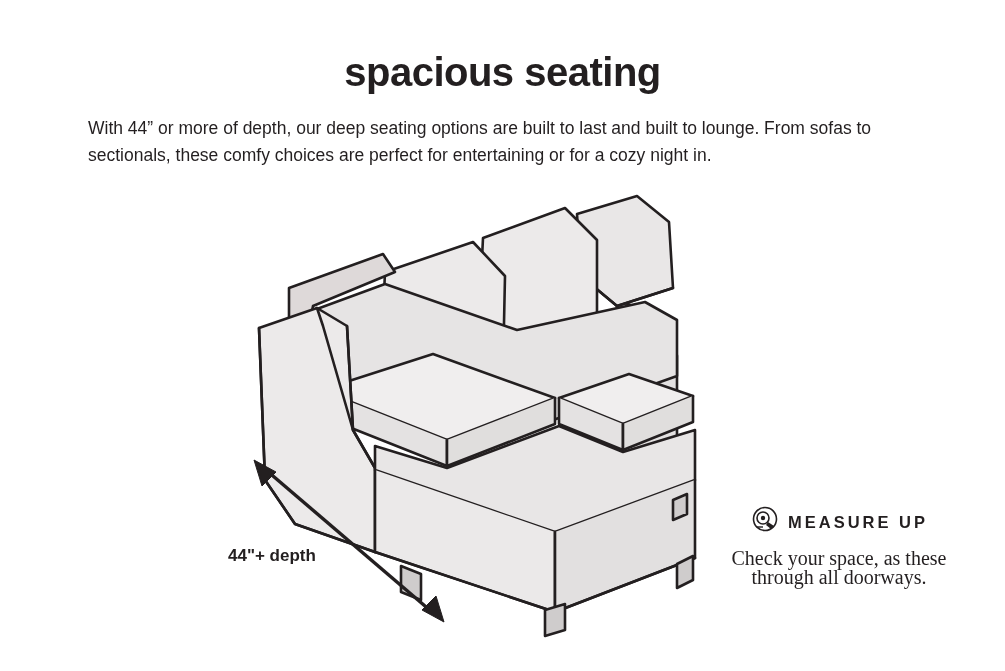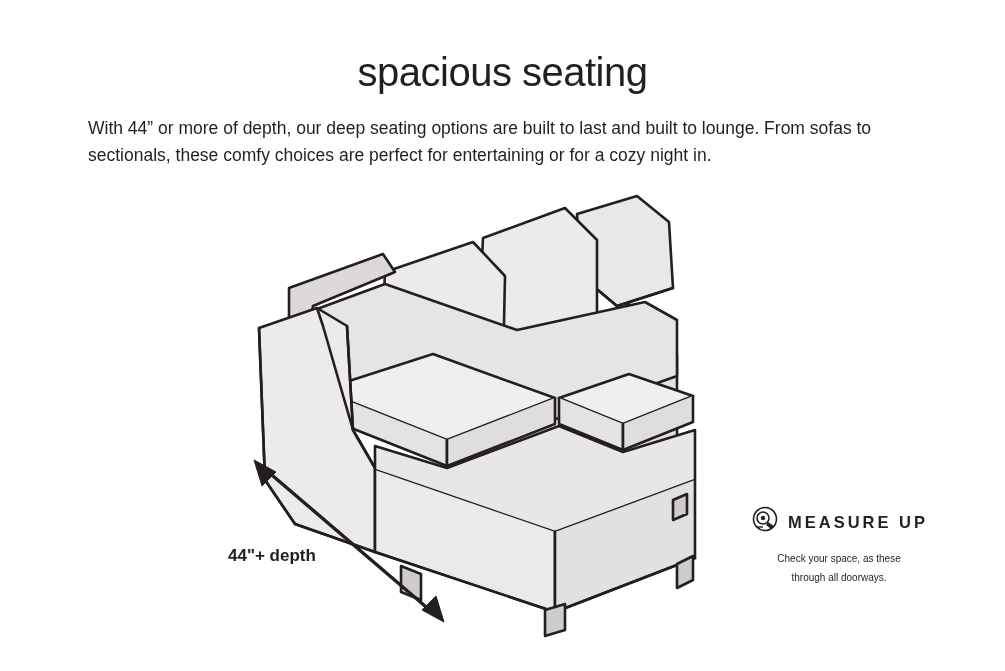--- a/index.html
+++ b/index.html
@@ -19,21 +19,21 @@
     position: absolute;
     inset: 0;
   }
   .headline {
     position: absolute;
     top: 50px;
     left: 0;
     width: 1005px;
     text-align: center;
     font-size: 40px;
-    font-weight: normal;
+    font-weight: bold;
     letter-spacing: -0.5px;
     color: #231f20;
   }
   .subcopy {
     position: absolute;
     top: 115px;
     left: 88px;
     width: 830px;
     text-align: left;
     font-size: 17.5px;
@@ -61,23 +61,24 @@
     gap: 8px;
     margin-bottom: 10px;
   }
   .measure-title {
     font-size: 16.5px;
     font-weight: bold;
     letter-spacing: 3px;
     color: #231f20;
   }
   .measure-note {
-    font-size: 10px;
+    font-size: 20px;
     line-height: 19px;
     color: #231f20;
+    font-family: Liberation Serif, serif;
   }
   .depth-label {
     position: absolute;
     left: 228px;
     top: 546px;
     font-size: 17px;
     font-weight: bold;
     color: #231f20;
   }
   .arrow-layer {

